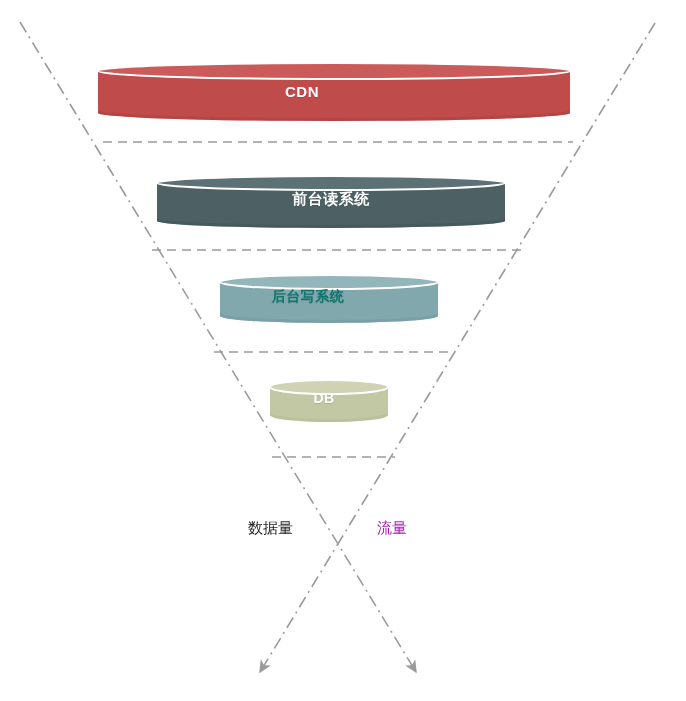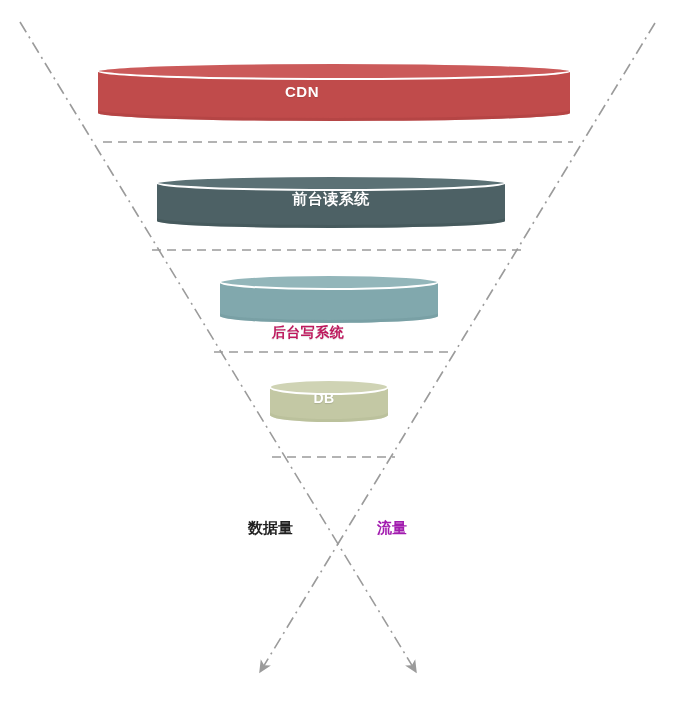--- a/index.html
+++ b/index.html
@@ -33,21 +33,21 @@
     font-weight: bold;
     letter-spacing: 0.5px;
     white-space: nowrap;
     text-align: center;
     pointer-events: none;
     text-shadow: 0 1px 1px rgba(0,0,0,0.12);
   }
   .axis-label {
     position: absolute;
     color: #1f1f1f;
-    font-weight: bold;
+    font-weight: normal;
     font-size: 15px;
     white-space: nowrap;
   }
 </style>
 </head>
 <body>
 
 <div id="stage">
 
   <svg id="funnel-svg" viewBox="0 0 686 701">
@@ -87,21 +87,21 @@
           <path d="M270,387 L270,415 A59,7 0 0 0 388,415 L388,387 Z" fill="#c3c8a4"></path>
           <path d="M270,412 A59,7 0 0 0 388,412 L388,415 A59,7 0 0 1 270,415 Z" fill="#b2b893" opacity="0.45"></path>
           <ellipse cx="329" cy="387" rx="59" ry="7" fill="#cfd3b4" stroke="#ffffff" stroke-width="2"></ellipse>
         </g>
       </g>
   </svg>
 
   <div id="layer-labels">
       <div class="layer-label" style="left: 98px; width: 408px; top: 83px; font-size: 15px; color: rgb(255, 255, 255);">CDN</div>
       <div class="layer-label" style="left: 157px; width: 348px; top: 190.3px; font-size: 15px; color: rgb(255, 255, 255); font-family: Liberation Mono, monospace;">前台读系统</div>
-      <div class="layer-label" style="left: 220px; width: 176px; top: 288.08px; font-size: 14px; color: #be185d; margin-top: 36px;">后台写系统</div>
+      <div class="layer-label" style="left: 220px; width: 176px; top: 288.08px; font-size: 14px; color: #0f766e;">后台写系统</div>
       <div class="layer-label" style="left: 270px; width: 108px; top: 390.08px; font-size: 14px; color: rgb(255, 255, 255);">DB</div>
     </div>
   <div id="axis-labels">
       <div class="axis-label" style="left: 248px; top: 519px; color: rgb(31, 31, 31);">数据量</div>
       <div class="axis-label" style="left: 377px; top: 519px; color: #a21caf;">流量</div>
     </div>
 
 </div>
 
 </body></html>

